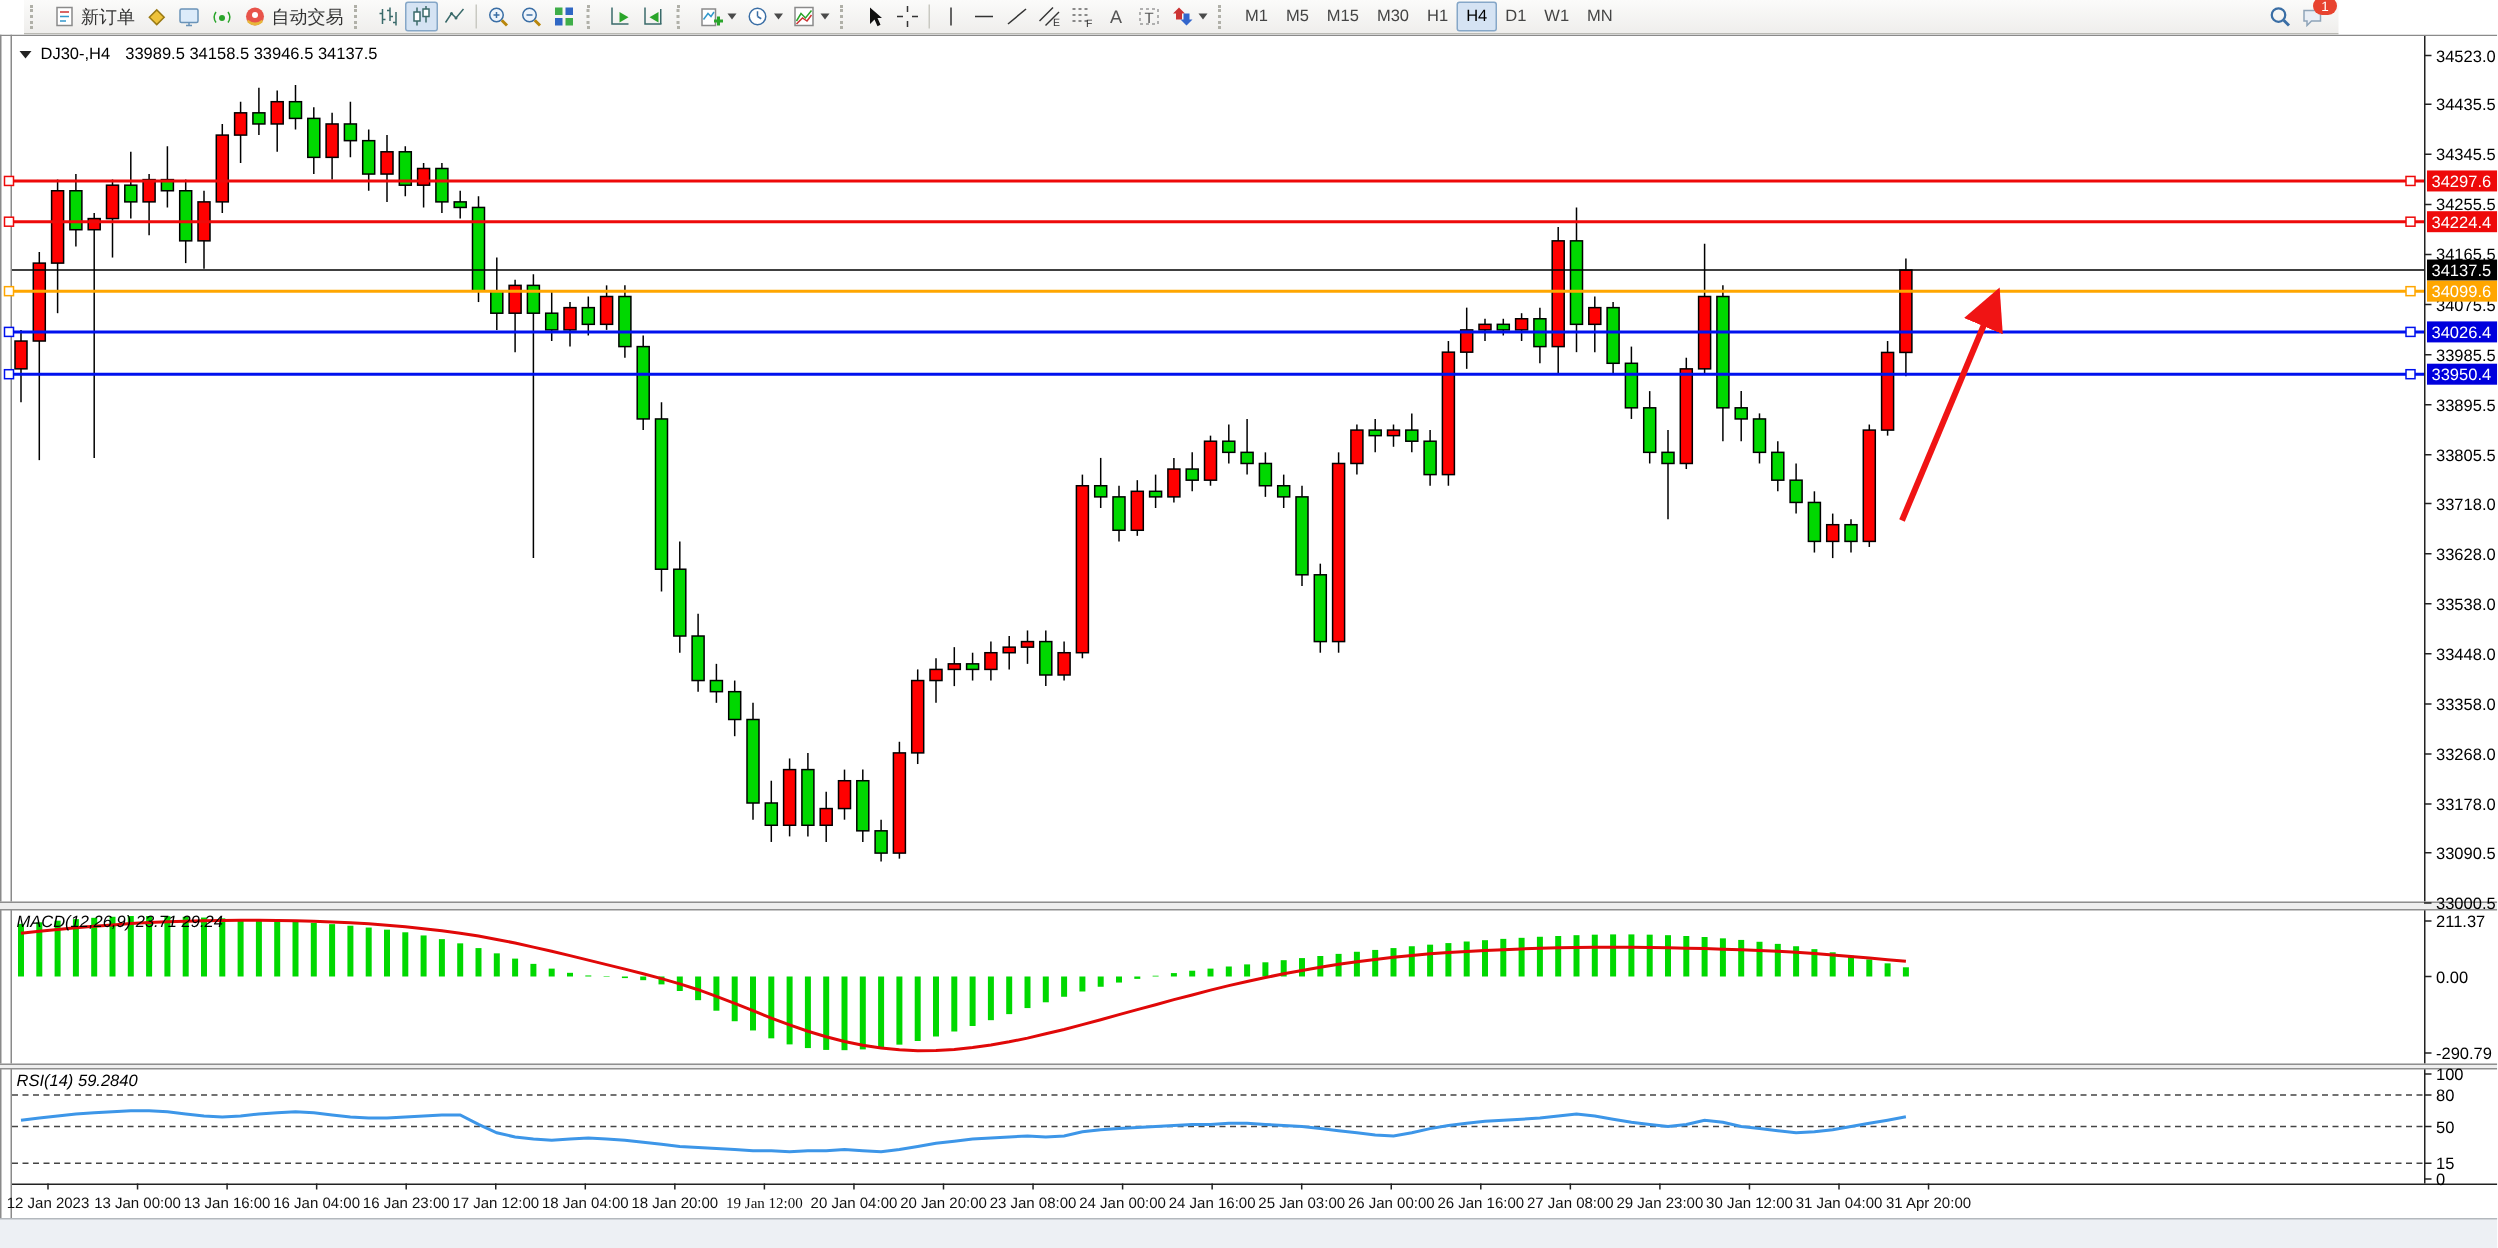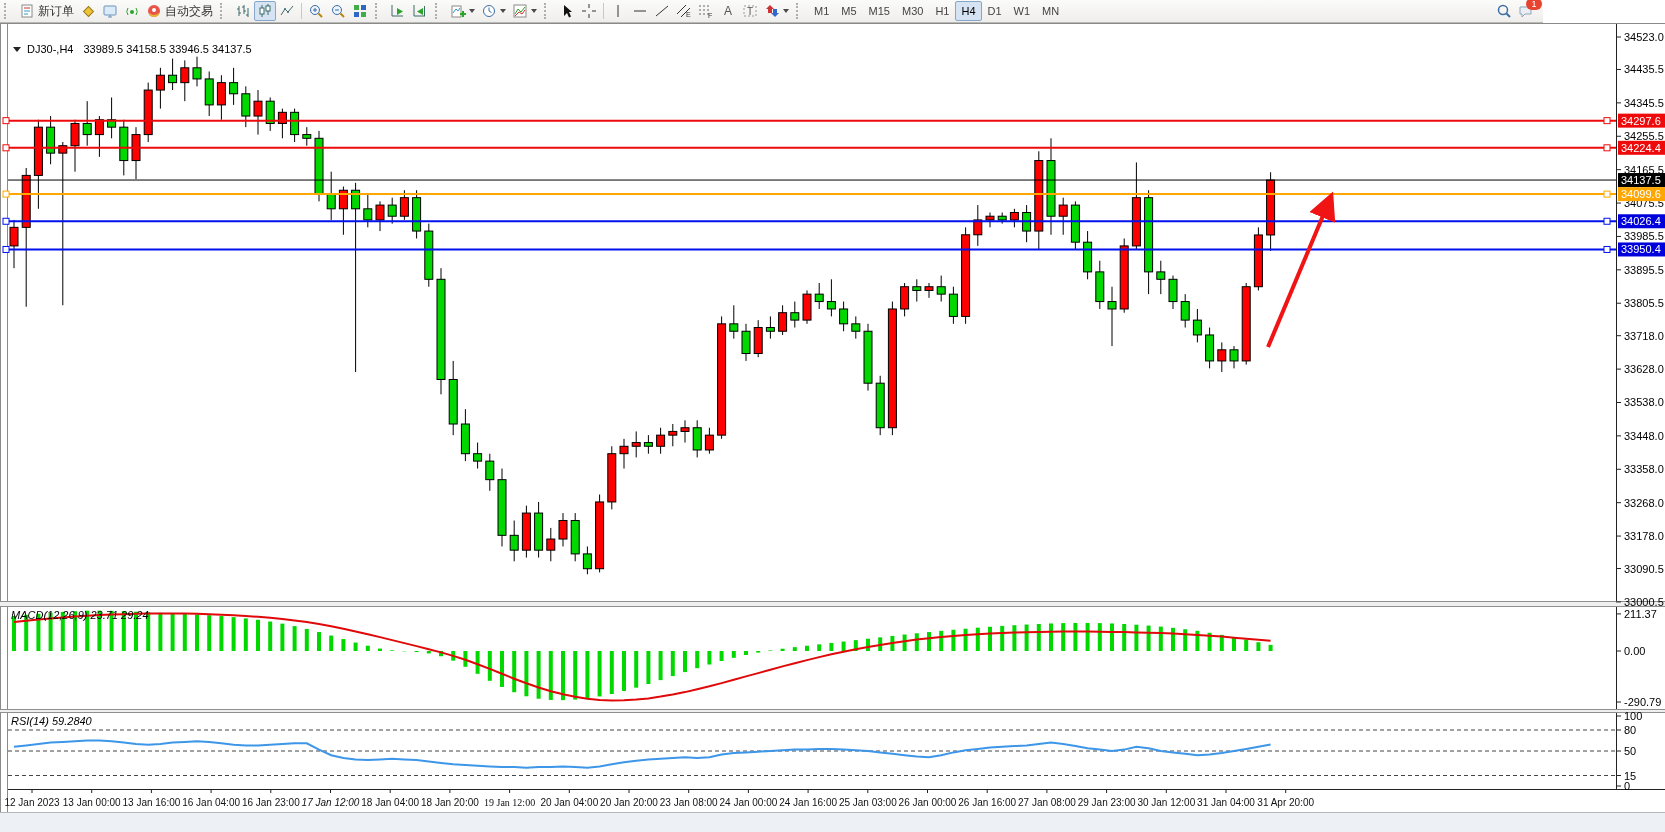--- a/index.html
+++ b/index.html
@@ -1,34 +1,34 @@
 <!DOCTYPE html>
 <html><head>
 <meta charset="utf-8">
 <style>
   html,body{margin:0;padding:0;background:#fff;font-family:"Liberation Sans",sans-serif;}
   #app{position:relative;width:1665px;height:832px;overflow:hidden;background:#fff;}
   
-  #toolbar{position:absolute;left:0;top:0;width:1543px;height:22px;background:linear-gradient(#fbfbfa,#efeeec);border-bottom:1px solid #b9b9b3;display:flex;align-items:center;font-size:12px;color:#333;}
+  #toolbar{position:absolute;left:16px;top:0;width:1543px;height:22px;background:linear-gradient(#fbfbfa,#efeeec);border-bottom:1px solid #b9b9b3;display:flex;align-items:center;font-size:12px;color:#333;}
   .tbtn{height:20px;min-width:20px;display:flex;align-items:center;justify-content:center;padding:0 2px;border:1px solid transparent;border-radius:2px;box-sizing:border-box;}
   .tbtn.pressed{background:#d5e3f3;border-color:#86a7c8;}
   .tbtn .lbl{margin-left:3px;white-space:nowrap;}
   .grip{width:7px;height:16px;border-left:2px dotted #b0b0a8;margin:0 3px 0 4px;}
   .sep{width:1px;height:16px;background:#c9c9c2;margin:0 3px;}
   .caret{width:0;height:0;border-left:3px solid transparent;border-right:3px solid transparent;border-top:4px solid #4a4a4a;margin-left:3px;}
   .tf{padding:0 5px;height:18px;display:flex;align-items:center;border:1px solid transparent;border-radius:2px;color:#444;font-size:11px;}
   .tf.active{background:#d5e3f3;border-color:#86a7c8;color:#000;}
   #tb-right{margin-left:auto;display:flex;align-items:center;margin-right:6px;}
   .badge1{position:relative;}
   .badge1 .cnt{position:absolute;top:-4px;right:-6px;background:#e8432f;color:#fff;border-radius:8px;min-width:12px;height:12px;font-size:9px;display:flex;align-items:center;justify-content:center;padding:0 2px;}
   
   #chart{position:absolute;left:0;top:23px;width:1665px;height:809px;background:#fff;}
   #chart-svg{position:absolute;left:0;top:0;}
   .ovl{position:absolute;font-size:11px;color:#000;white-space:nowrap;}
-  #title{left:13px;top:20px;display:flex;align-items:center;}
+  #title{left:13px;top:7px;display:flex;align-items:center;}
   #title .tri{width:0;height:0;border-left:4px solid transparent;border-right:4px solid transparent;border-top:5px solid #222;margin-right:6px;}
   #title .sym{margin-right:10px;}
   .ind-label{left:11px;font-size:11px;font-style:italic;}
   .timelbl{position:absolute;font-size:10px;color:#111;transform:translateX(-50%);top:774px;}
   #bottomstrip{position:absolute;left:0;top:789px;width:1665px;height:20px;background:#edf0f4;border-top:1px solid #b3b8bd;}
   .icon{display:block;}
 </style>
 </head>
 <body>
 <div id="app">
@@ -759,21 +759,21 @@
   </div>
   <div class="ovl ind-label" style="top:692px">
     <span>RSI(14)</span>&nbsp;<span>59.2840</span>
   </div>
   <div id="timelabels">
         <div class="timelbl" style="left: 32px;">12 Jan 2023</div>
         <div class="timelbl" style="left: 91.7px;">13 Jan 00:00</div>
         <div class="timelbl" style="left: 151.4px;">13 Jan 16:00</div>
         <div class="timelbl" style="left: 211.1px;">16 Jan 04:00</div>
         <div class="timelbl" style="left: 270.8px;">16 Jan 23:00</div>
-        <div class="timelbl" style="left: 330.5px; font-style: italic;">17 Jan 12:00</div>
+        <div class="timelbl" style="left: 330.5px;">17 Jan 12:00</div>
         <div class="timelbl" style="left: 390.2px;">18 Jan 04:00</div>
         <div class="timelbl" style="left: 449.9px;">18 Jan 20:00</div>
         <div class="timelbl" style="left: 509.6px; font-family: Liberation Serif, serif;">19 Jan 12:00</div>
         <div class="timelbl" style="left: 569.3px;">20 Jan 04:00</div>
         <div class="timelbl" style="left: 629px;">20 Jan 20:00</div>
         <div class="timelbl" style="left: 688.7px;">23 Jan 08:00</div>
         <div class="timelbl" style="left: 748.4px;">24 Jan 00:00</div>
         <div class="timelbl" style="left: 808.1px; text-align: center;">24 Jan 16:00</div>
         <div class="timelbl" style="left: 867.8px;">25 Jan 03:00</div>
         <div class="timelbl" style="left: 927.5px;">26 Jan 00:00</div>

